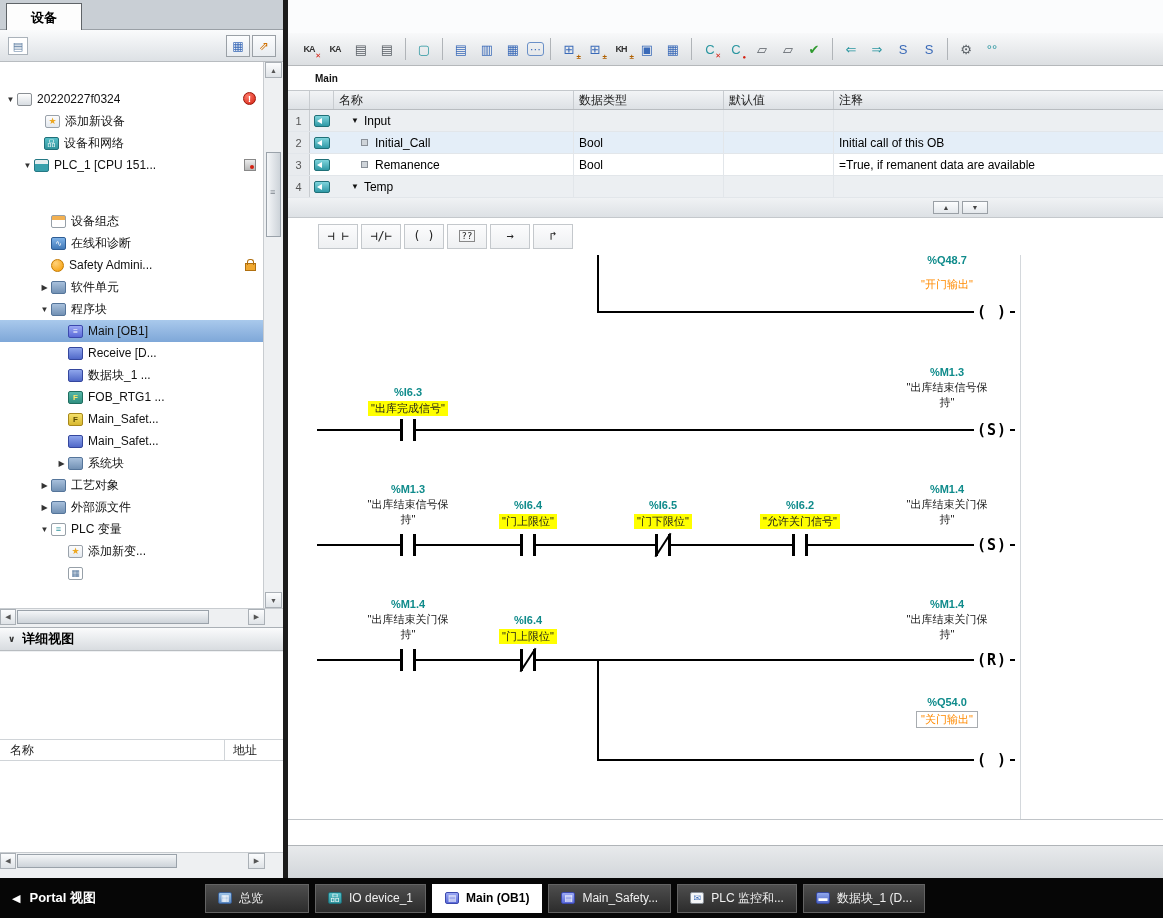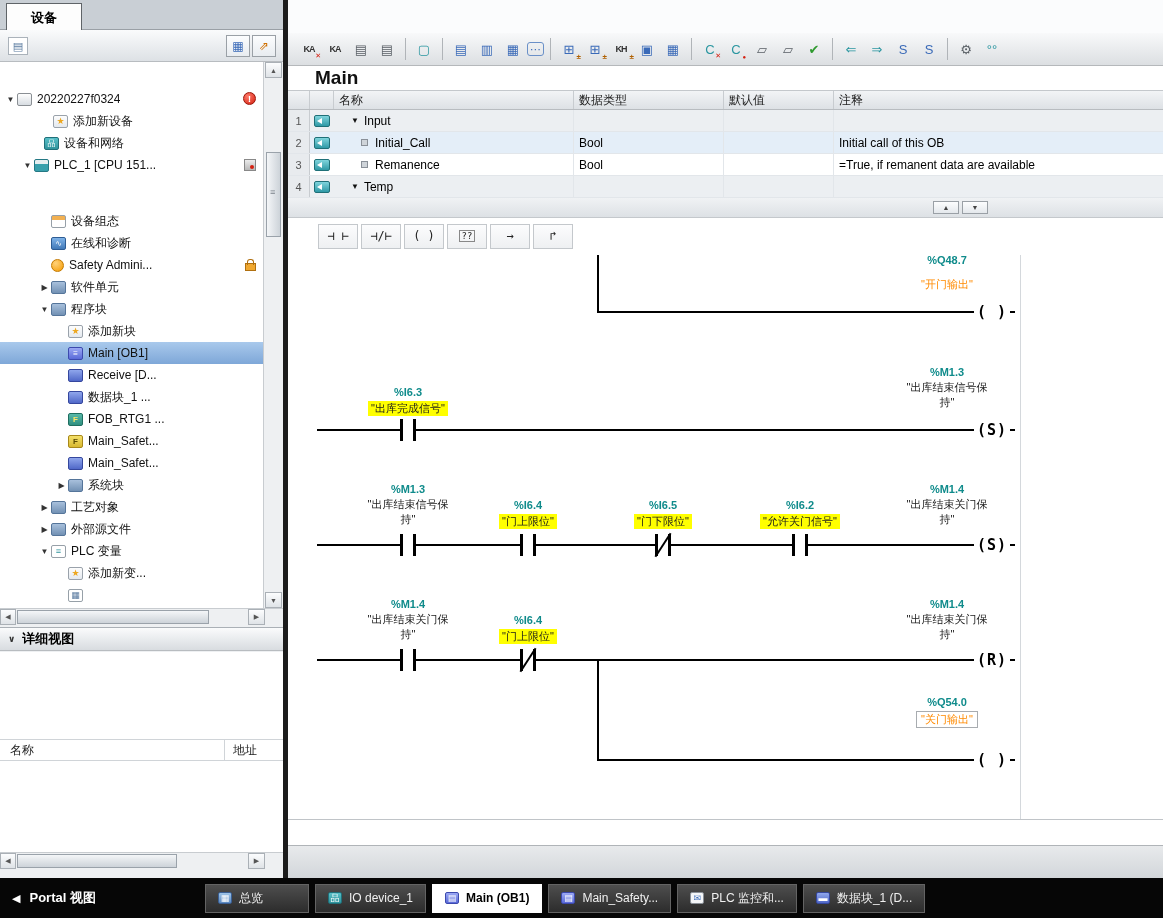--- a/index.html
+++ b/index.html
@@ -100,21 +100,21 @@
   .mt-ic{width:24px;height:24px;margin:0 1px;display:flex;align-items:center;justify-content:center;font-size:13px;
       position:relative;border-radius:2px;flex-shrink:0;}
   .mt-sep{width:1px;height:22px;background:#b0b4b8;margin:0 5px;flex-shrink:0;}
   .c-ka{font-size:9px;font-weight:bold;color:#333;letter-spacing:-1px;}
   .c-gray{color:#5a6066;} .c-blue{color:#3a6ab8;} .c-teal{color:#2a96a0;} .c-green{color:#2f9a2f;}
   .c-bubble{color:#3a6ab8;font-size:11px;border:1px solid #6a90c8;border-radius:3px;width:17px;height:14px;line-height:11px;box-sizing:border-box;}
   .c-redx::after{content:"✕";position:absolute;right:1px;bottom:1px;font-size:7px;color:#d42010;font-weight:bold;}
   .c-reddot::after{content:"●";position:absolute;right:2px;bottom:1px;font-size:6px;color:#d42010;}
   .c-plus::after{content:"±";position:absolute;right:0;bottom:0;font-size:8px;color:#b06000;font-weight:bold;}
 
-  .etitle{position:absolute;left:27px;top:66px;height:24px;display:flex;align-items:center;font-size:19px;font-weight:bold;color:#111;}
+  .etitle{position:absolute;left:27px;top:66px;height:24px;display:flex;align-items:center;font-size:10px;font-weight:bold;color:#111;}
 
   
   .vtable{position:absolute;left:0;top:90px;width:875px;}
   .vhead{display:flex;height:20px;background:linear-gradient(#f2f4f6,#dde1e5);border-top:1px solid #c4c8cc;
       border-bottom:1px solid #b8bcc0;font-size:12px;color:#222;align-items:stretch;box-sizing:border-box;}
   .vh{box-sizing:border-box;padding-left:5px;border-right:1px solid #c8ccd0;display:flex;align-items:center;}
   .w-gut{width:22px;padding-left:0;} .w-ic{width:24px;padding-left:0;} .w-name{width:240px;} .w-type{width:150px;} .w-def{width:110px;} .w-com{flex:1;border-right:none;}
   .vrow{display:flex;height:22px;font-size:12px;align-items:center;border-bottom:1px solid #e2e6ea;background:#fff;box-sizing:border-box;}
   .vrow.group{background:#eceff2;} .vrow.cursor{background:#e4eef8;}
   .vrow .gut{width:22px;height:100%;background:#e8ebee;border-right:1px solid #c8ccd0;display:flex;align-items:center;
@@ -189,21 +189,21 @@
       <span class="pt-btn pt-b2">⇗</span>
     </div>
 
     <div class="tree">
         <div class="trow" style="padding-left: 4px;">
           <div class="texp">▼</div>
           <div class="ticon ic-project"></div>
           <div class="tlabel">20220227f0324</div>
           <div class="badge-error"></div>
         </div>
-        <div class="trow" style="padding-left: 32px; margin-left: 8px;">
+        <div class="trow" style="padding-left: 32px;">
           <div class="texp"></div>
           <div class="ticon ic-add"></div>
           <div class="tlabel">添加新设备</div>
         </div>
         <div class="trow" style="padding-left: 31px;">
           <div class="texp"></div>
           <div class="ticon ic-network"></div>
           <div class="tlabel">设备和网络</div>
         </div>
         <div class="trow" style="padding-left: 21px;">
@@ -230,25 +230,20 @@
         </div>
         <div class="trow" style="padding-left: 38px;">
           <div class="texp">▶</div>
           <div class="ticon ic-folder"></div>
           <div class="tlabel">软件单元</div>
         </div>
         <div class="trow" style="padding-left: 38px;">
           <div class="texp">▼</div>
           <div class="ticon ic-folder"></div>
           <div class="tlabel">程序块</div>
-        </div>
-        <div class="trow" style="padding-left: 55px;">
-          <div class="texp"></div>
-          <div class="ticon ic-add"></div>
-          <div class="tlabel">添加新块</div>
         </div>
         <div class="trow sel" style="padding-left: 55px;">
           <div class="texp"></div>
           <div class="ticon ic-ob"></div>
           <div class="tlabel">Main [OB1]</div>
         </div>
         <div class="trow" style="padding-left: 55px;">
           <div class="texp"></div>
           <div class="ticon ic-db"></div>
           <div class="tlabel">Receive [D...</div>

